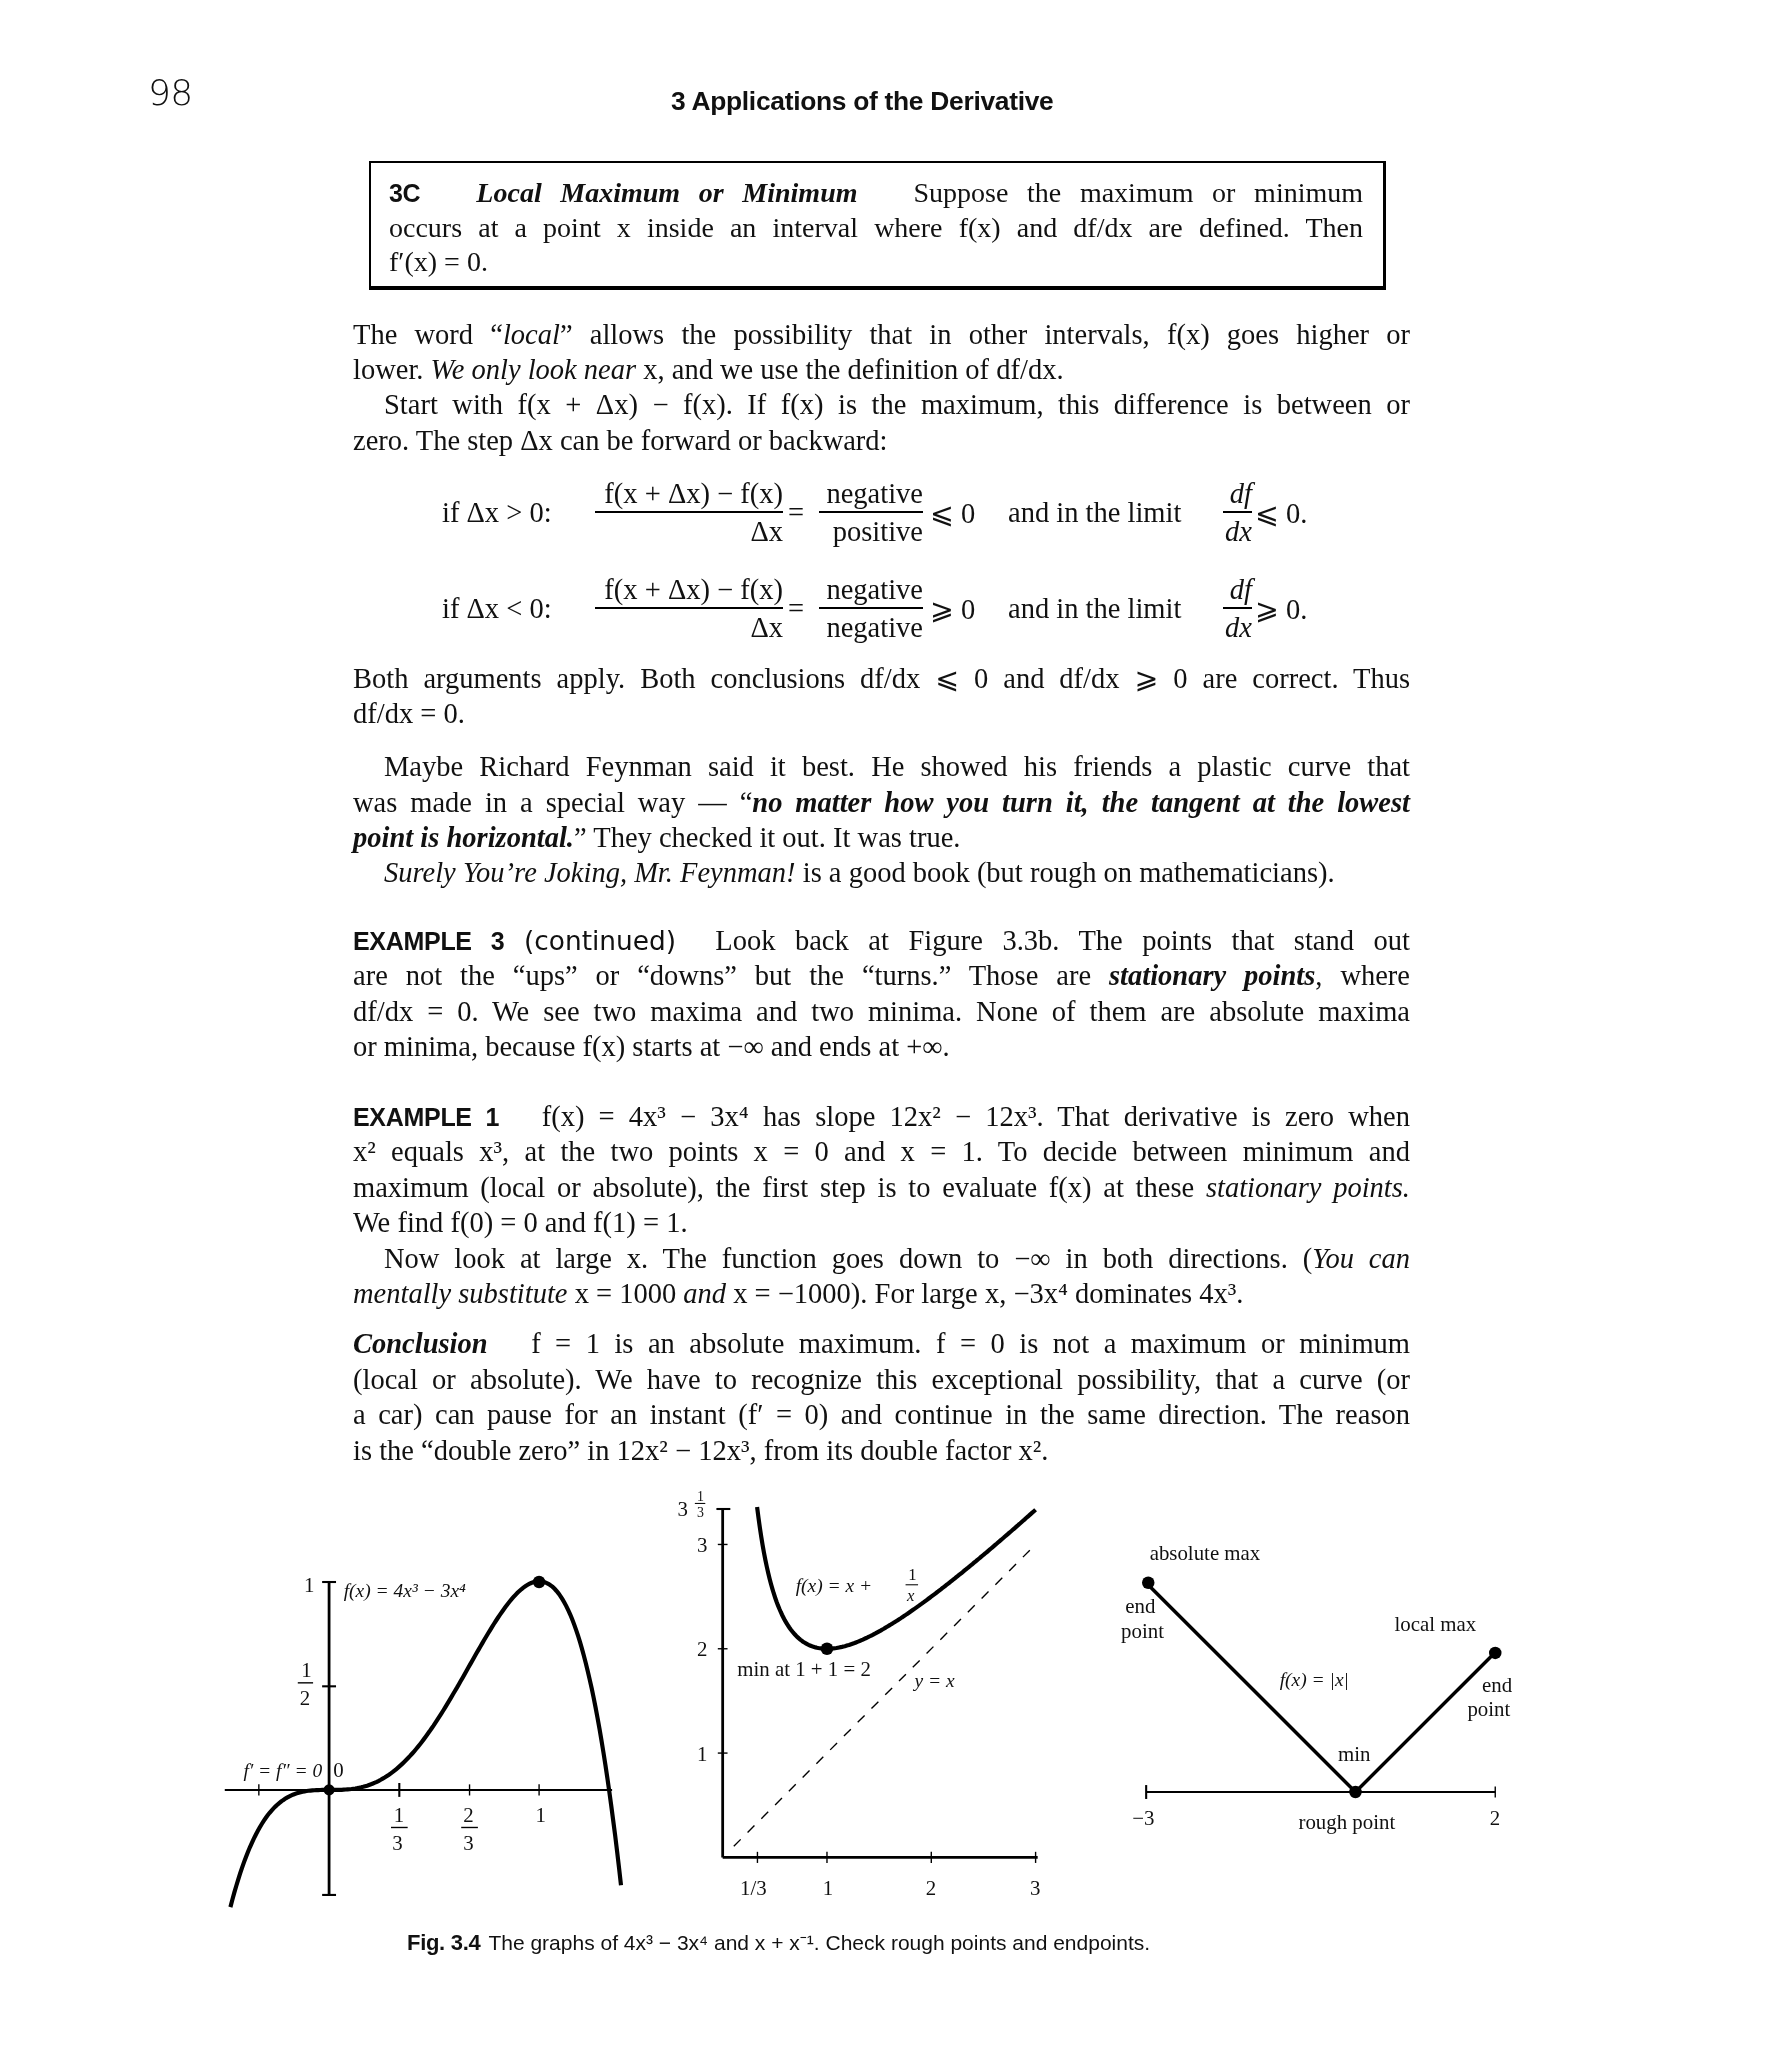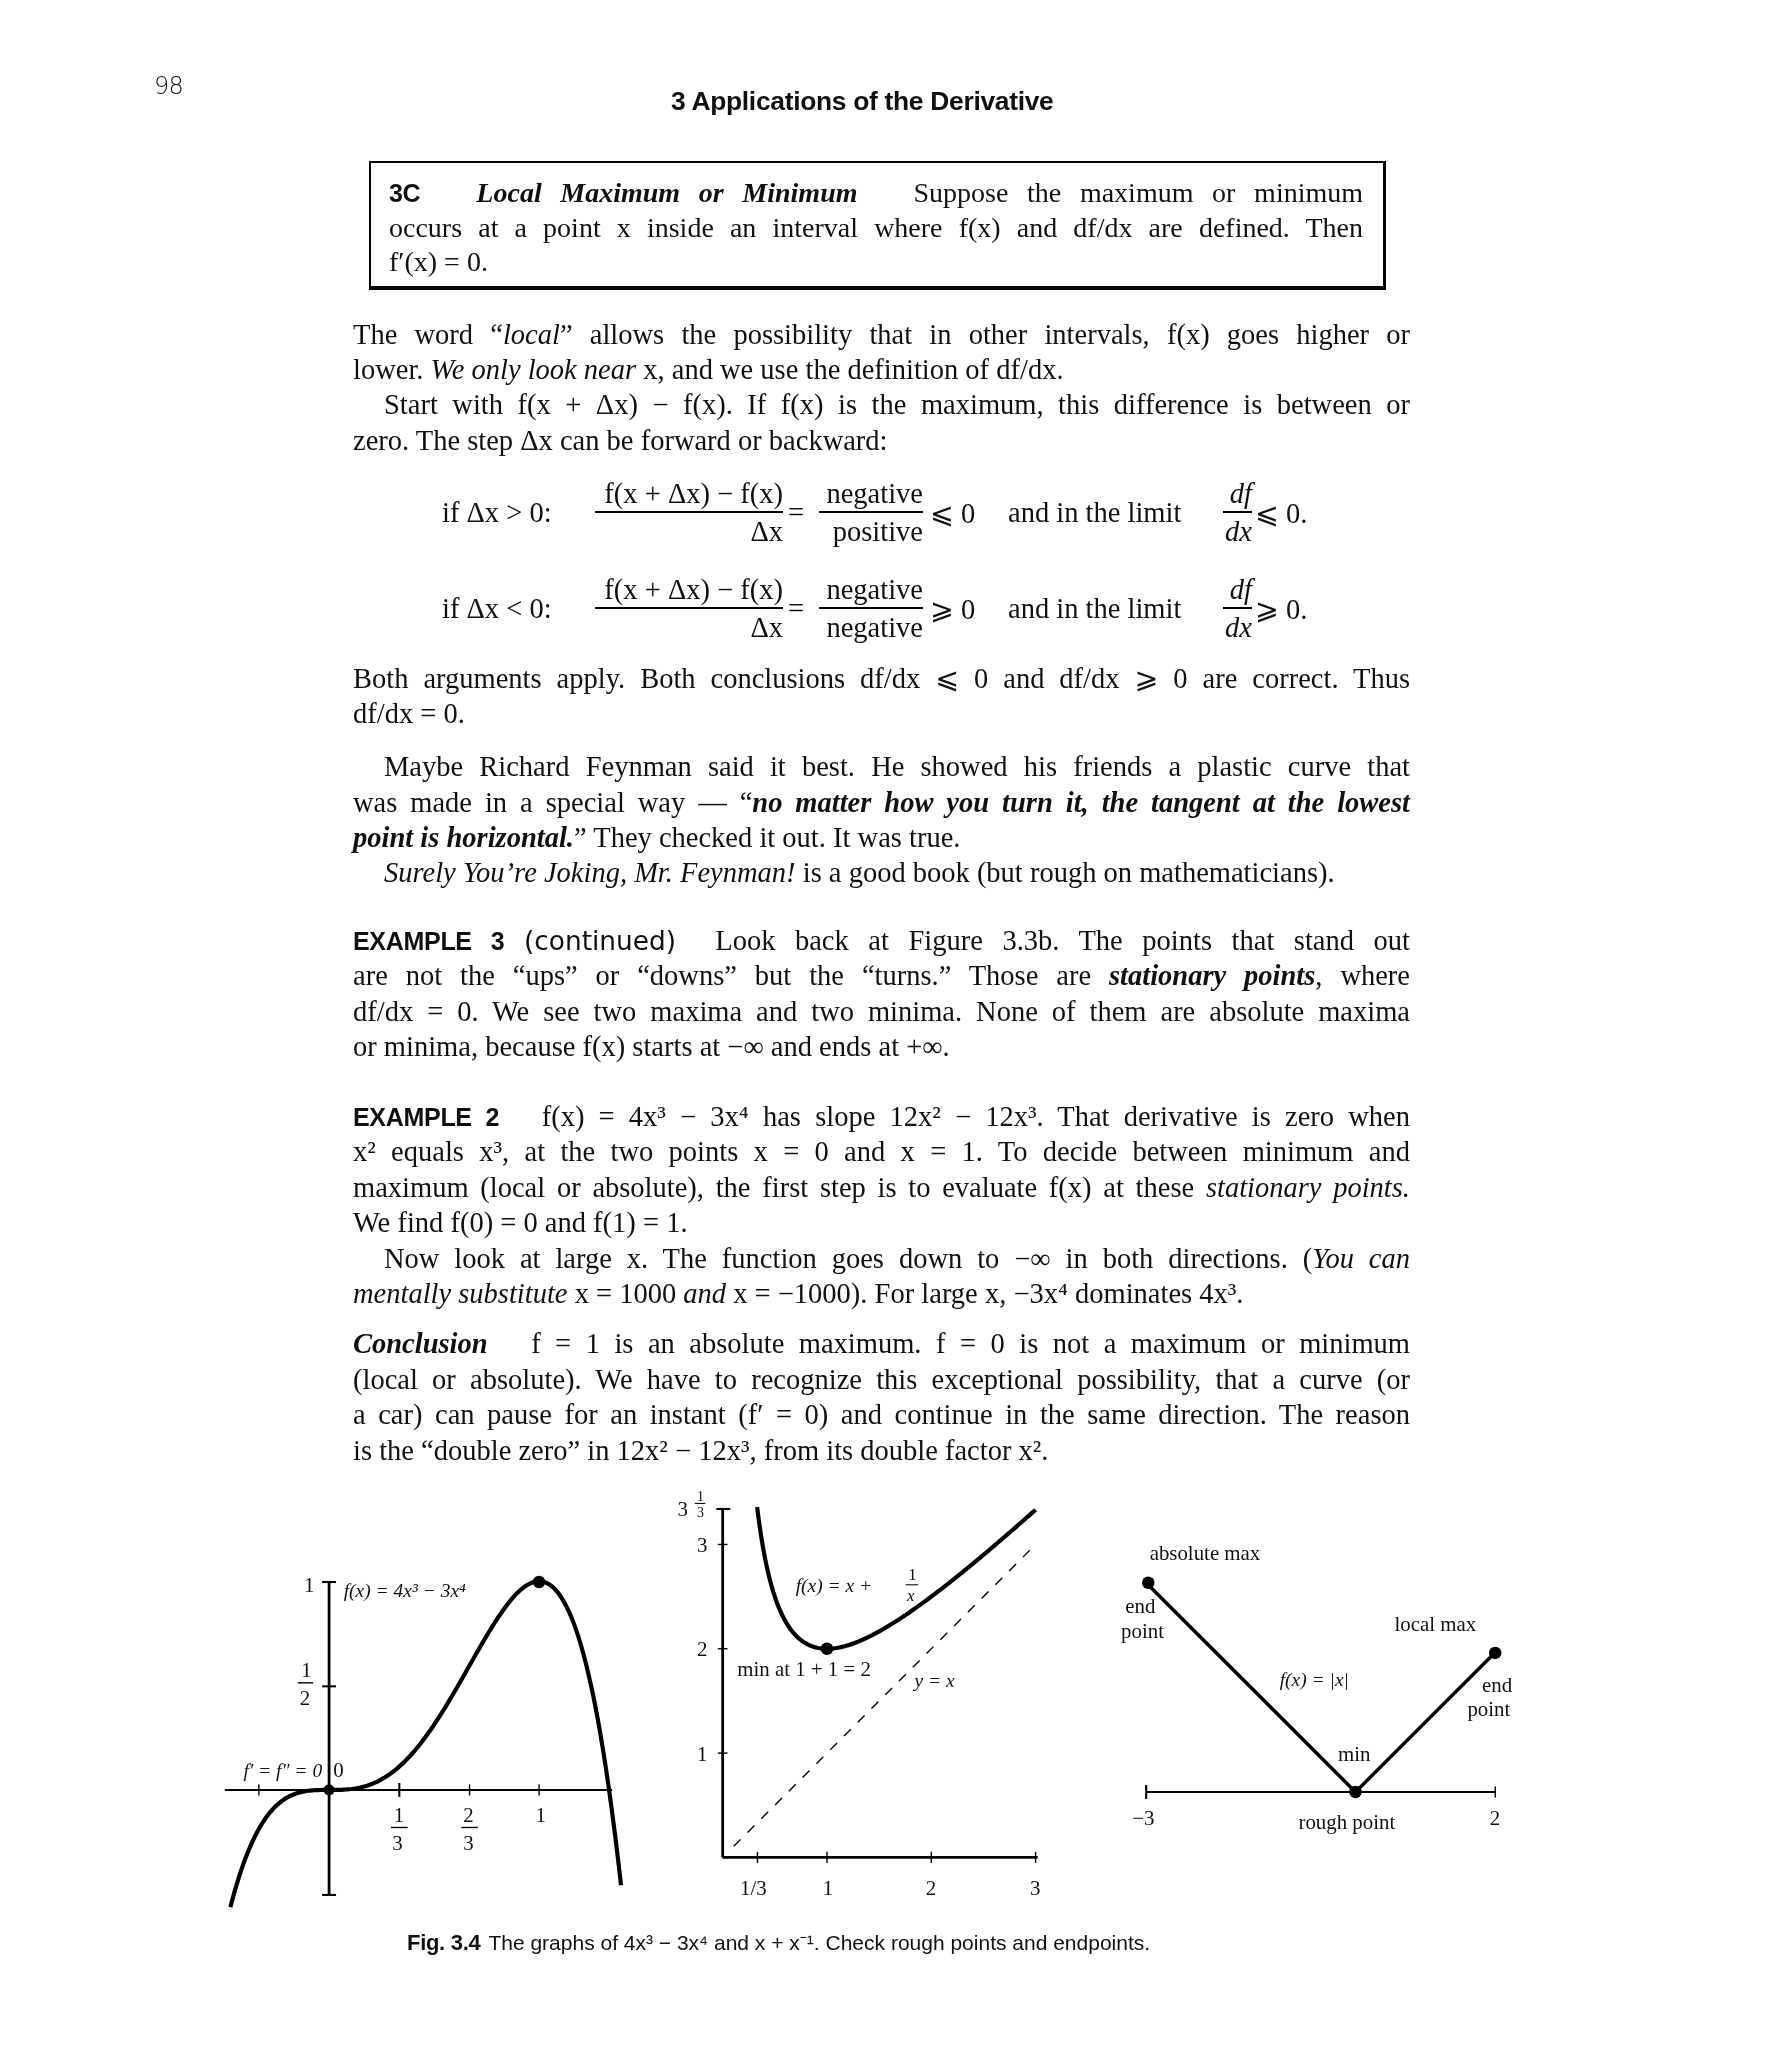--- a/index.html
+++ b/index.html
@@ -1,18 +1,18 @@
 <!DOCTYPE html>
 <html style="font-size:11px"><head>
 <meta charset="utf-8">
 <style>
   html, body { margin:0; padding:0; background:#ffffff; }
   body { width:1768px; height:2066px; position:relative; overflow:hidden; color:#111; }
   .abs { position:absolute; white-space:nowrap; }
-  .page-num { left:154px; top:72px; font-size:24px; font-family:"DejaVu Sans", sans-serif; font-weight:300; letter-spacing:-0.7px; }
+  .page-num { left:148px; top:72px; font-size:36px; font-family:"DejaVu Sans", sans-serif; font-weight:300; letter-spacing:-0.7px; }
   .running-head { left:671px; top:86px; font-size:26.4px; font-family:"Liberation Sans", sans-serif; font-weight:bold; letter-spacing:-0.3px; }
   .theorem-box { position:absolute; left:369px; top:161px; width:1017px; height:129px; border:2.8px solid #000; border-bottom-width:4.2px; border-right-width:3.5px; box-sizing:border-box; }
   .theorem-box .line { position:absolute; left:18px; font-size:28px; font-family:"Liberation Serif", serif; white-space:nowrap; }
   .para-line { position:absolute; left:353px; font-size:28.5px; font-family:"Liberation Serif", serif; white-space:nowrap; }
   .justify { width:1057px; text-align:justify; text-align-last:justify; }
   .indent { left:384px; }
   .indent.justify { width:1026px; }
   i, .it { font-style:italic; }
   .bi { font-weight:bold; font-style:italic; }
   .label-sans { font-family:"Liberation Sans", sans-serif; font-weight:bold; font-size:25px; letter-spacing:-0.3px; }
@@ -119,21 +119,21 @@
   <span class="label-sans-reg">(continued)</span>&nbsp;
   <span>Look back at Figure 3.3b. The points that stand out</span>
 </div>
 <div class="para-line justify" style="top:960px;">
   <span>are not the “ups” or “downs” but the “turns.” Those are </span><span class="bi">stationary points</span><span>, where</span>
 </div>
 <div class="para-line justify" style="top:996px;">df/dx = 0. We see two maxima and two minima. None of them are absolute maxima</div>
 <div class="para-line" style="top:1031px;">or minima, because f(x) starts at −∞ and ends at +∞.</div>
 
 <div class="para-line justify" style="top:1101px;">
-  <span class="label-sans">EXAMPLE 2</span>&nbsp;&nbsp;
+  <span class="label-sans">EXAMPLE 1</span>&nbsp;&nbsp;
   <span>f(x) = 4x³ − 3x⁴ has slope 12x² − 12x³. That derivative is zero when</span>
 </div>
 <div class="para-line justify" style="top:1136px;">x² equals x³, at the two points x = 0 and x = 1. To decide between minimum and</div>
 <div class="para-line justify" style="top:1172px;">
   <span>maximum (local or absolute), the first step is to evaluate f(x) at these </span><span class="it">stationary points.</span>
 </div>
 <div class="para-line" style="top:1207px;">We find f(0) = 0 and f(1) = 1.</div>
 <div class="para-line indent justify" style="top:1243px;">
   <span>Now look at large x. The function goes down to −∞ in both directions. (</span><span class="it">You can</span>
 </div>

